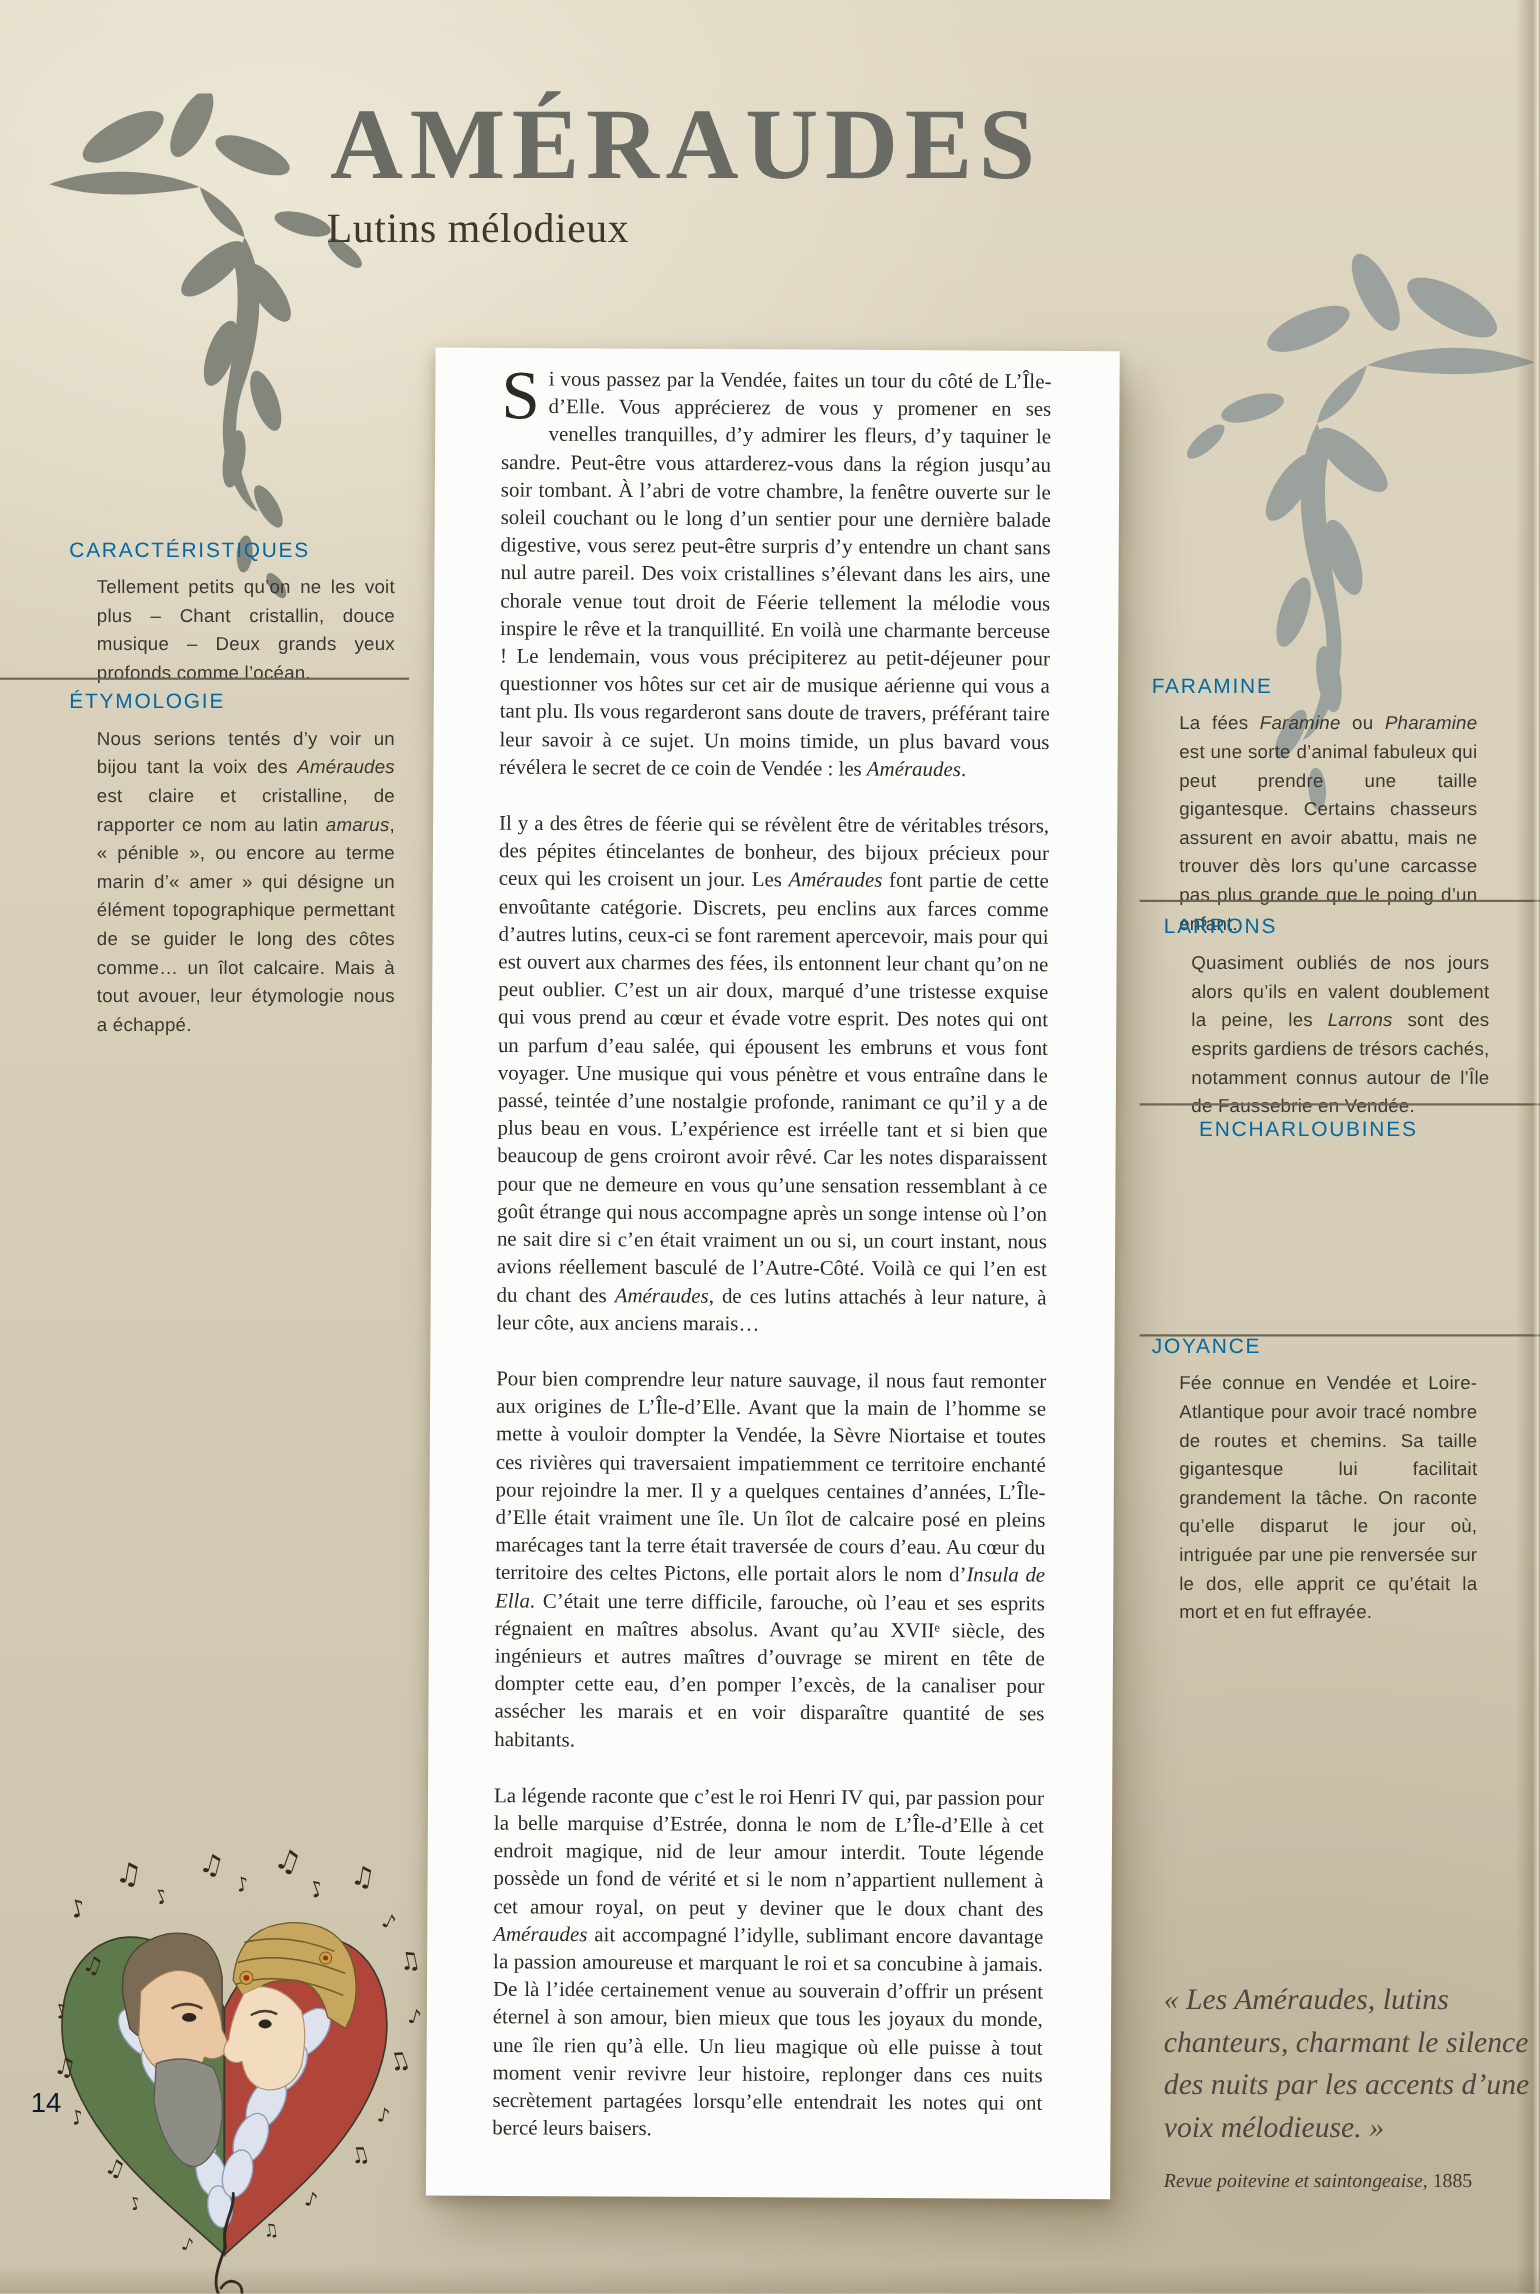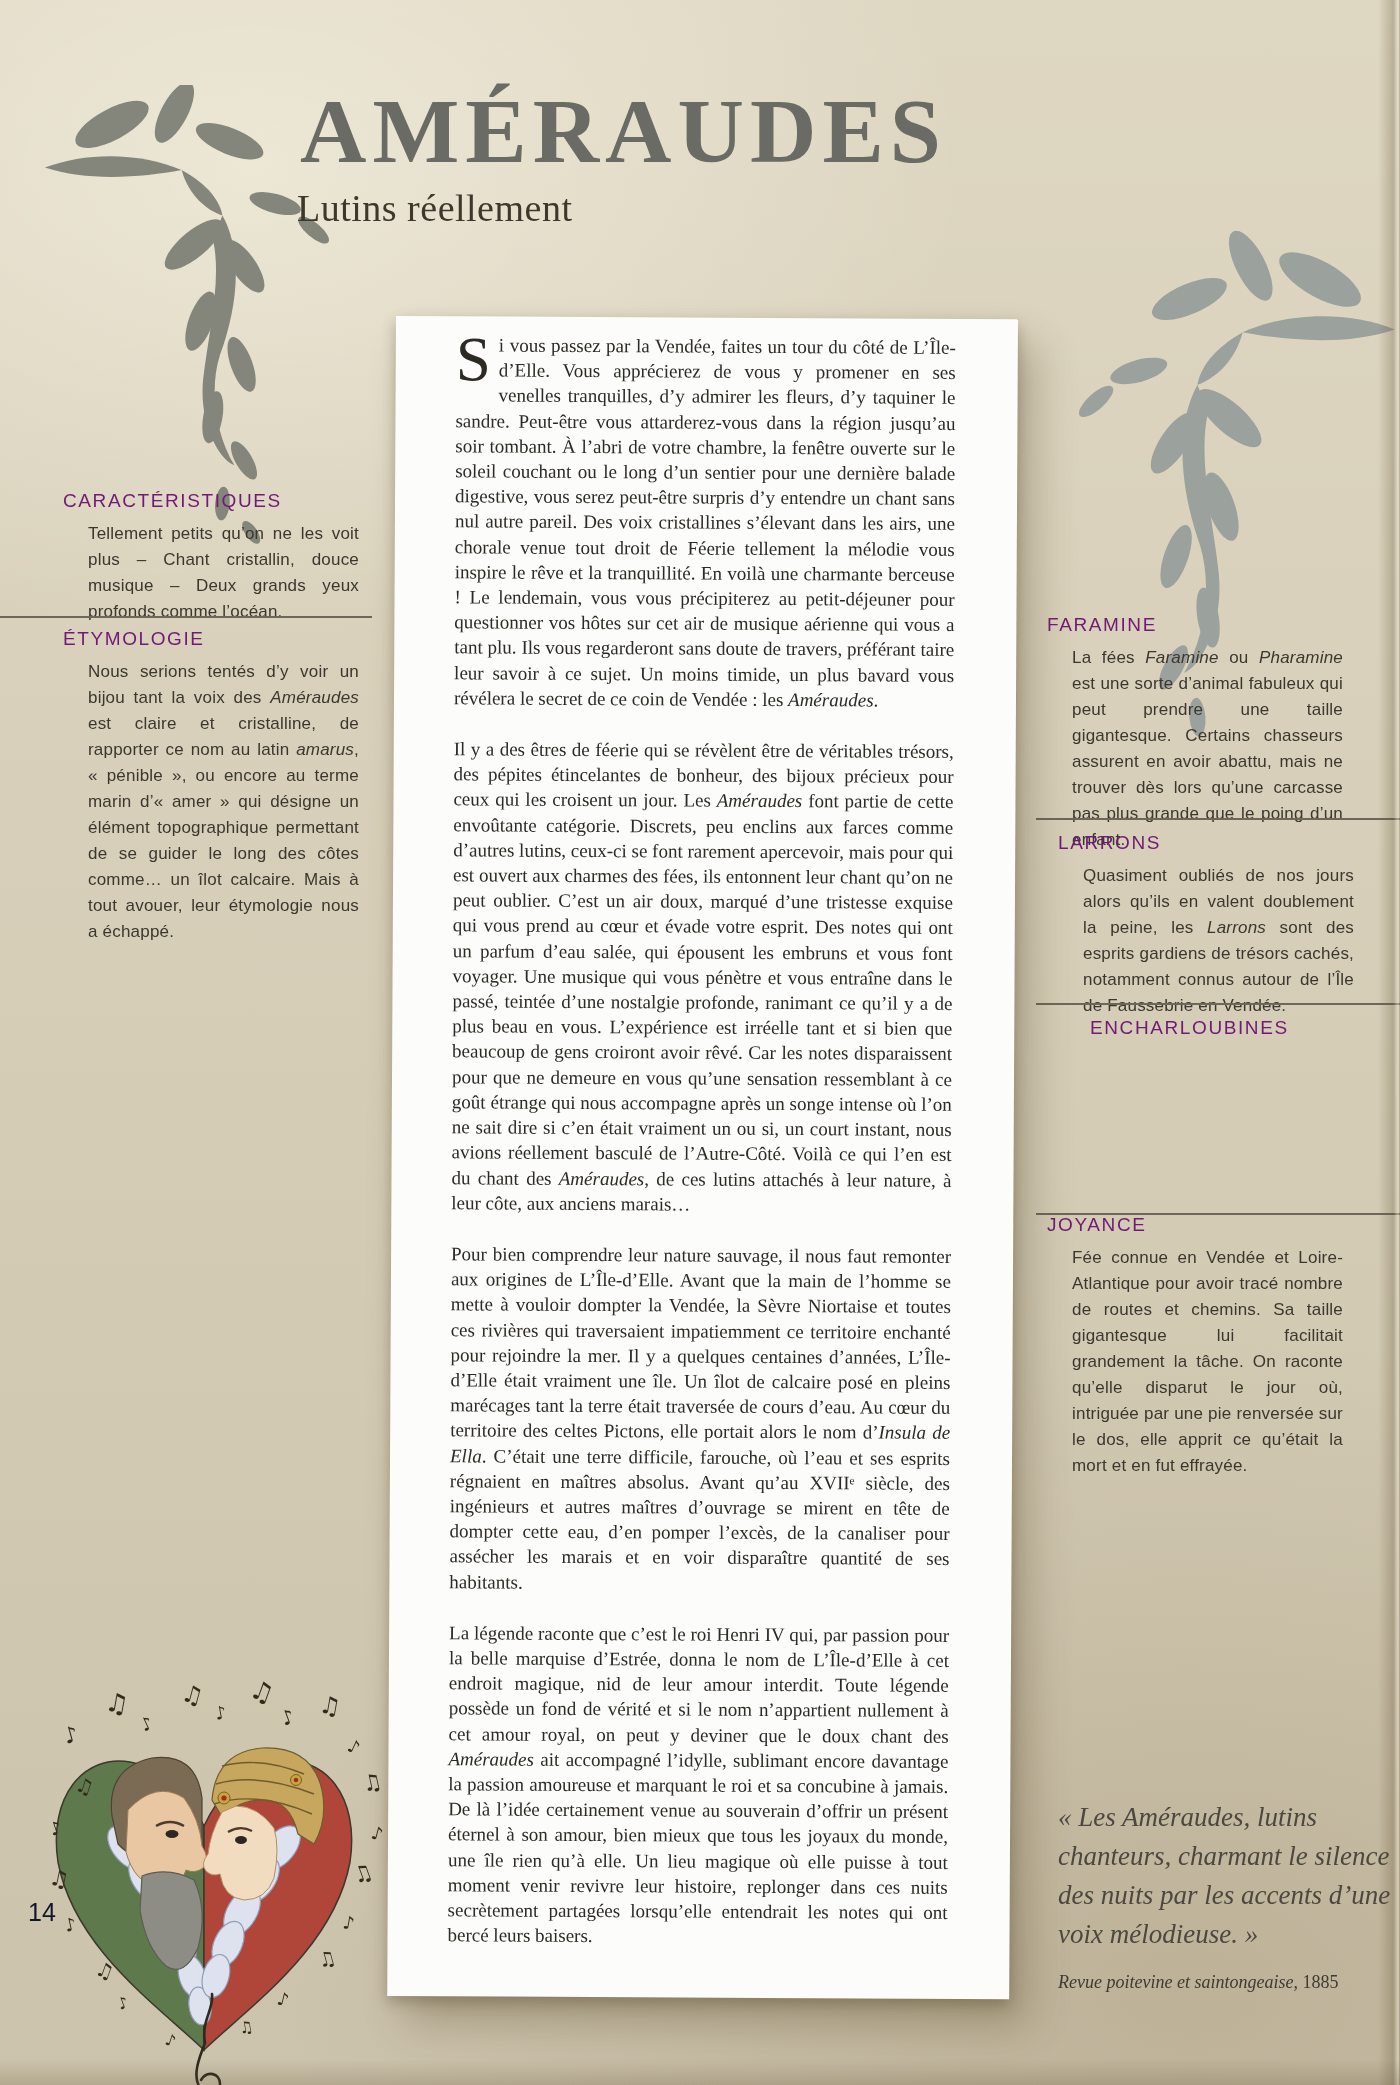--- a/index.html
+++ b/index.html
@@ -24,21 +24,21 @@
   
   .title{position:absolute;left:300px;top:78px;width:760px;
     font-size:92px;font-weight:700;letter-spacing:6px;color:#6a6b64;
     font-family:"Liberation Serif","DejaVu Serif",serif;}
   .subtitle{position:absolute;left:297px;top:186px;width:500px;
     font-size:38px;color:#3d372c;letter-spacing:.5px;}
 
   
   .sb-section{position:absolute;width:296px;color:#3b372f;
     font-family:"Liberation Sans","DejaVu Sans",sans-serif;}
-  .sb-title{font-size:19px;letter-spacing:1.6px;color:#701a75;margin:0 0 9px 0;font-weight:400;}
+  .sb-title{font-size:19px;letter-spacing:1.6px;color:#0369a1;margin:0 0 9px 0;font-weight:400;}
   .sb-body{font-size:17px;line-height:26px;text-align:justify;letter-spacing:.2px;margin-left:25px;}
   .sb-body em{font-style:italic;}
   .divider{position:absolute;height:2px;background:#6e6759;}
 
   
   .panel{position:absolute;left:396px;top:316px;width:622px;height:1680px;
     background:#fcfcfa;transform:rotate(.3deg);transform-origin:top left;
     box-shadow:0 6px 14px rgba(80,66,38,.35), 18px 26px 42px rgba(80,66,38,.30);}
   .panel-inner{position:absolute;left:60px;right:62px;top:16px;}
   .para{font-size:19px;line-height:25.2px;text-align:justify;color:#2d2a24;margin:0 0 26px 0;}
@@ -96,21 +96,21 @@
     <ellipse cx="168" cy="232" rx="24" ry="9" transform="rotate(70 168 232)"></ellipse>
     <ellipse cx="144" cy="276" rx="22" ry="8" transform="rotate(100 144 276)"></ellipse>
     <ellipse cx="170" cy="312" rx="18" ry="7" transform="rotate(60 170 312)"></ellipse>
     <ellipse cx="152" cy="348" rx="14" ry="6" transform="rotate(95 152 348)"></ellipse>
     <ellipse cx="196" cy="98" rx="22" ry="8" transform="rotate(15 196 98)"></ellipse>
     <ellipse cx="228" cy="120" rx="16" ry="6" transform="rotate(40 228 120)"></ellipse>
   </g>
 </svg>
 
 <div class="title">AMÉRAUDES</div>
-<div class="subtitle">Lutins réellement</div>
+<div class="subtitle">Lutins mélodieux</div>
 
 <div class="sb-section" style="left:63px;top:490px;">
   <p class="sb-title">CARACTÉRISTIQUES</p>
   <div class="sb-body"><span>Tellement petits qu’on ne les voit plus – Chant cristallin, douce musique – Deux grands yeux profonds comme l’océan.</span></div>
 </div>
 <div class="divider" style="left:0;top:616px;width:372px;"></div>
 <div class="sb-section" style="left:63px;top:628px;">
   <p class="sb-title">ÉTYMOLOGIE</p>
   <div class="sb-body"><span>Nous serions tentés d’y voir un bijou tant la voix des </span><em>Améraudes</em><span> est claire et cristalline, de rapporter ce nom au latin </span><em>amarus</em><span>, « pénible », ou encore au terme marin d’« amer » qui désigne un élément topographique permettant de se guider le long des côtes comme… un îlot calcaire. Mais à tout avouer, leur étymologie nous a échappé.</span></div>
 </div>

